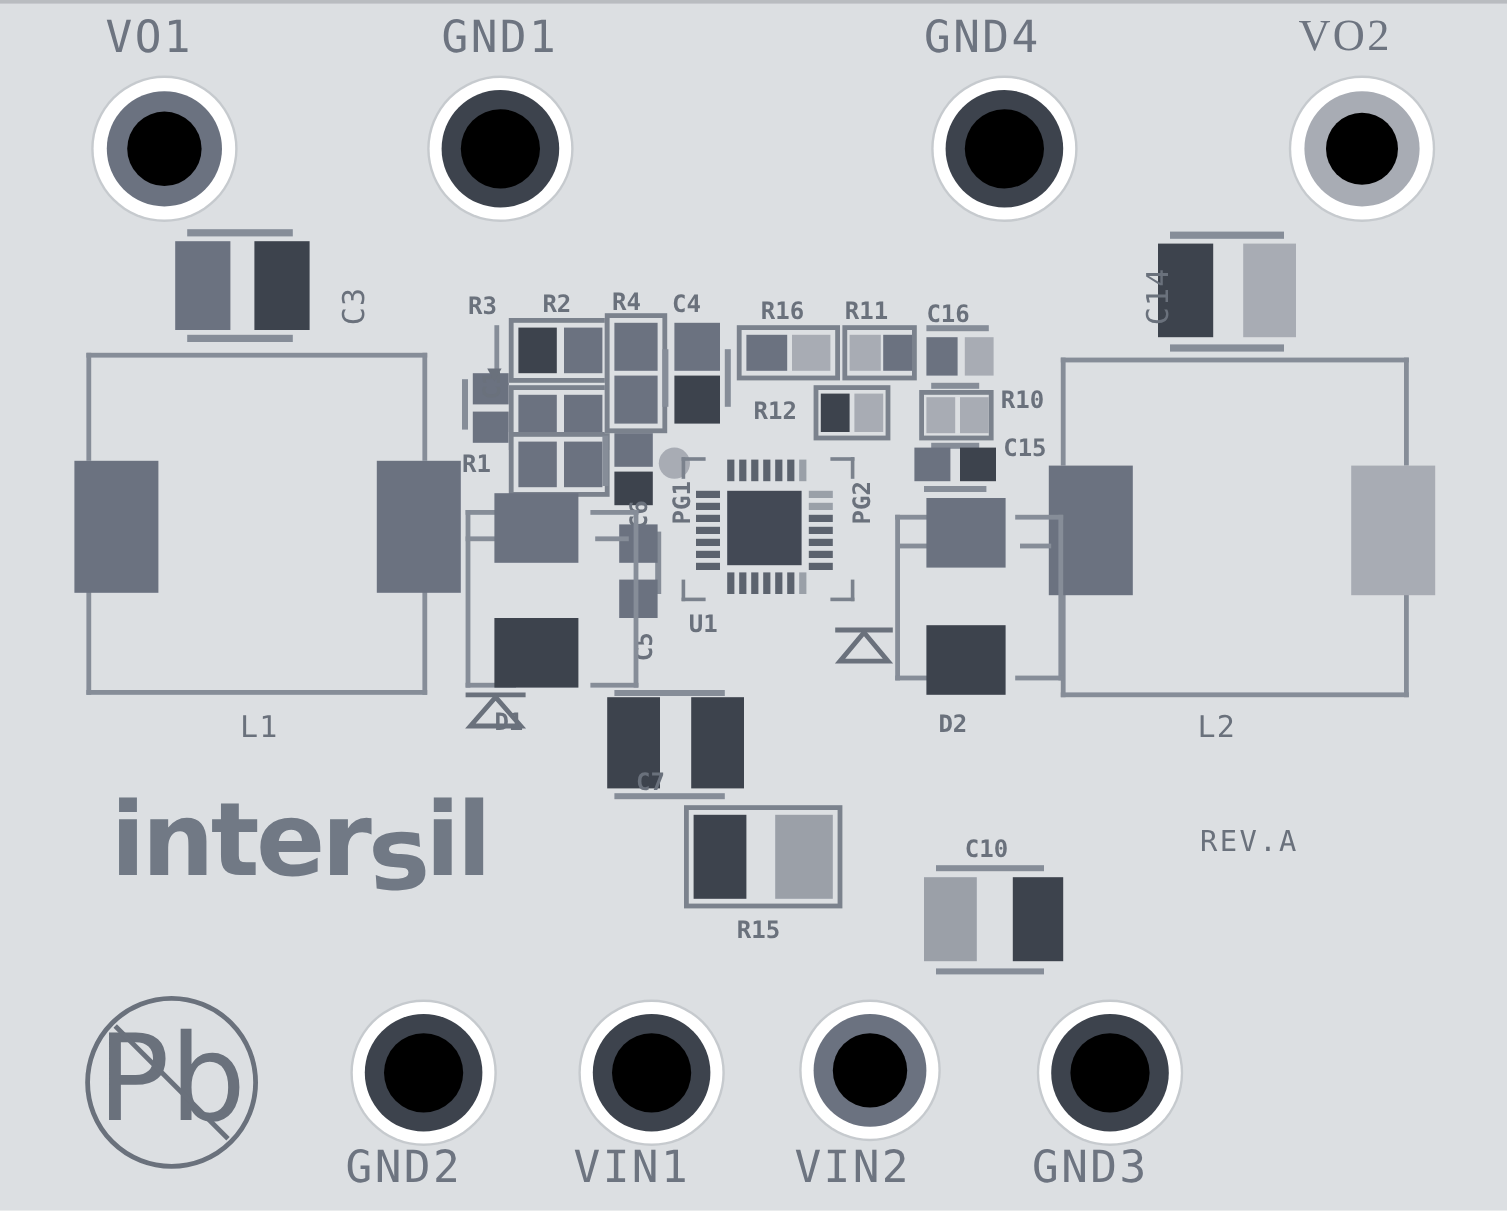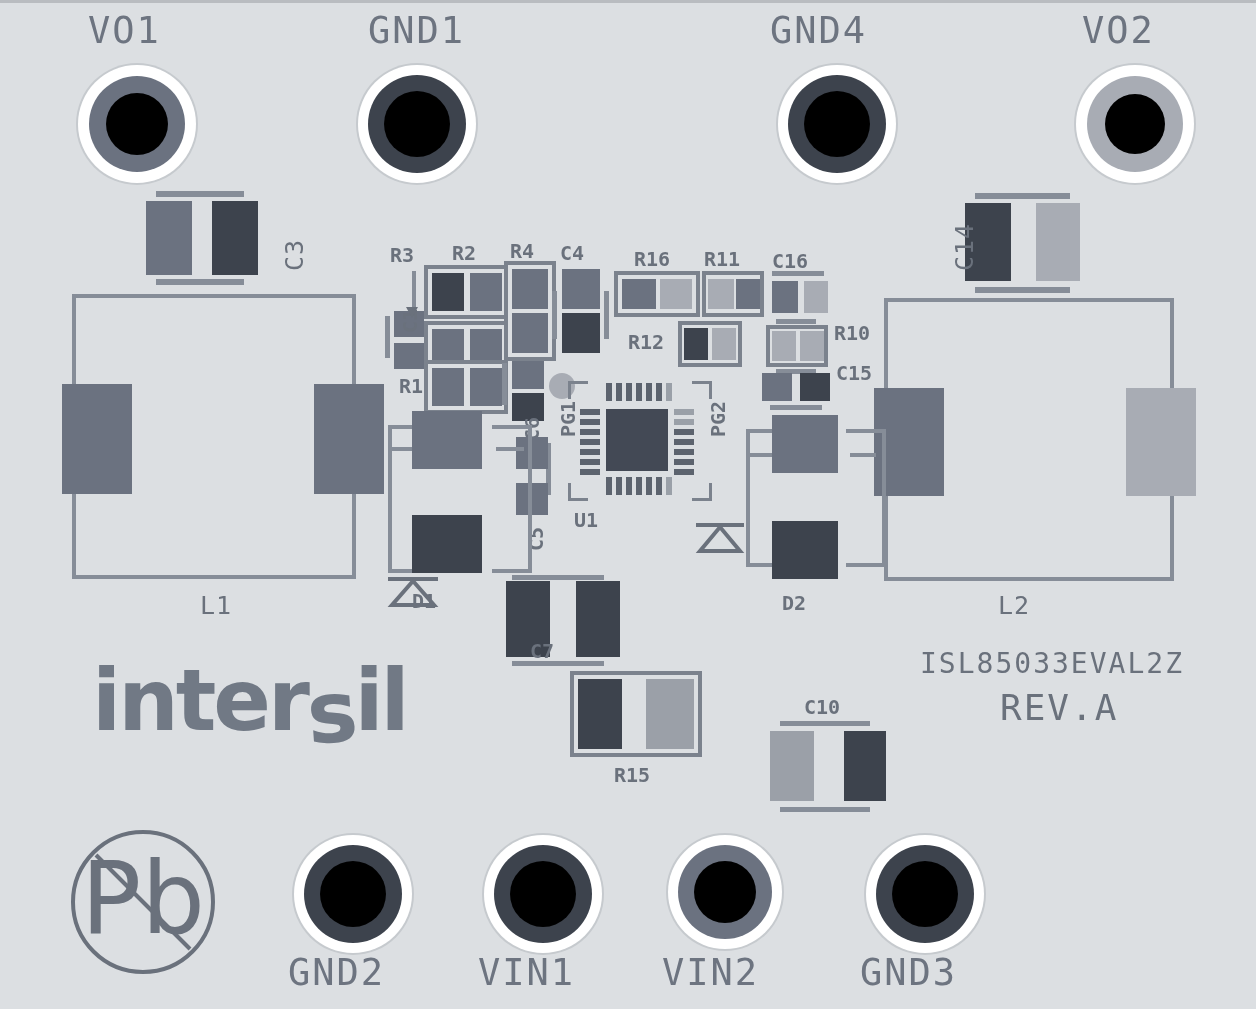--- a/index.html
+++ b/index.html
@@ -102,21 +102,21 @@
     </div>
   </div>
 
   <div class="silk big" style="left:770px;top:6px;">GND4</div>
   <div class="tp" style="left:778px;top:62px;width:118px;height:118px;">
     <div class="ring pad-dark" style="width:98px;height:98px;">
       <div class="hole" style="width:66px;height:66px;"></div>
     </div>
   </div>
 
-  <div class="silk big" style="left:1082px;top:6px;">VO2</div>
+  <div class="silk big" style="left:1082px;top:6px;font-family:Liberation Serif, serif;">VO2</div>
   <div class="tp" style="left:1076px;top:62px;width:118px;height:118px;">
     <div class="ring pad-light" style="width:96px;height:96px;">
       <div class="hole" style="width:60px;height:60px;"></div>
     </div>
   </div>
 
   <div class="bar" style="left:156px;top:188px;width:88px;height:6px;"></div>
   <div class="pad pad-mid" style="left:146px;top:198px;width:46px;height:74px;"></div>
   <div class="pad pad-dark" style="left:212px;top:198px;width:46px;height:74px;"></div>
   <div class="bar" style="left:156px;top:276px;width:88px;height:6px;"></div>
@@ -168,21 +168,21 @@
   <div class="pad pad-mid" style="left:470px;top:270px;width:32px;height:38px;"></div>
   <div class="silk small" style="left:452px;top:238px;">R2</div>
 
   <div class="outline-fillbox" style="left:424px;top:318px;width:84px;height:54px;"></div>
   <div class="pad pad-mid" style="left:432px;top:326px;width:32px;height:38px;"></div>
   <div class="pad pad-mid" style="left:470px;top:326px;width:32px;height:38px;"></div>
 
   <div class="outline-fillbox" style="left:424px;top:357px;width:84px;height:54px;"></div>
   <div class="pad pad-mid" style="left:432px;top:365px;width:32px;height:38px;"></div>
   <div class="pad pad-mid" style="left:470px;top:365px;width:32px;height:38px;"></div>
-  <div class="silk small" style="left:399px;top:371px;text-align:right;">R1</div>
+  <div class="silk small" style="left:385px;top:371px;text-align:right;">R1</div>
 
   <div class="outline-fillbox" style="left:504px;top:258px;width:52px;height:100px;"></div>
   <div class="pad pad-mid" style="left:512px;top:266px;width:36px;height:40px;"></div>
   <div class="pad pad-mid" style="left:512px;top:310px;width:36px;height:40px;"></div>
   <div class="silk small" style="left:510px;top:236px;">R4</div>
 
   <div class="bar" style="left:552px;top:288px;width:5px;height:48px;"></div>
   <div class="bar" style="left:604px;top:288px;width:5px;height:48px;"></div>
   <div class="pad pad-mid" style="left:562px;top:266px;width:38px;height:40px;"></div>
   <div class="pad pad-dark" style="left:562px;top:310px;width:38px;height:40px;"></div>
@@ -328,22 +328,21 @@
   <div class="bar" style="left:780px;top:718px;width:90px;height:5px;"></div>
   <div class="pad pad-mid2" style="left:770px;top:728px;width:44px;height:70px;"></div>
   <div class="pad pad-dark" style="left:844px;top:728px;width:42px;height:70px;"></div>
   <div class="bar" style="left:780px;top:804px;width:90px;height:5px;"></div>
   <div class="silk small" style="left:804px;top:692px;">C10</div>
 
   <div id="logo" style="left:92px;top:655px;">
     <span>inter</span><span style="display:inline-block;transform:translateY(12px) rotate(-4deg);">s</span><span>il</span>
   </div>
 
-  <div class="silk mid" style="left:920px;top:644px;font-size:28px;letter-spacing:2px;">ISL85033EVAL2Z</div>
-  <div class="silk mid" style="left:1000px;top:684px;font-size:36px;letter-spacing:2px;">REV.A</div>
+  <div class="silk mid" style="left:1000px;top:684px;font-size:24px;letter-spacing:2px;">REV.A</div>
 
   <svg id="pb" style="left:68px;top:824px;" width="150" height="150">
     <circle cx="75" cy="75" r="70" fill="none" stroke="#6a717c" stroke-width="4"></circle>
     <text x="75" y="106" font-family="DejaVu Sans, Liberation Sans, sans-serif" font-size="100" fill="#6a717c" text-anchor="middle">Pb</text>
     <line x1="28" y1="28" x2="122" y2="122" stroke="#6a717c" stroke-width="4"></line>
   </svg>
 
   <div class="tp" style="left:294px;top:832px;width:118px;height:118px;">
     <div class="ring pad-dark" style="width:98px;height:98px;">
       <div class="hole" style="width:66px;height:66px;"></div>

